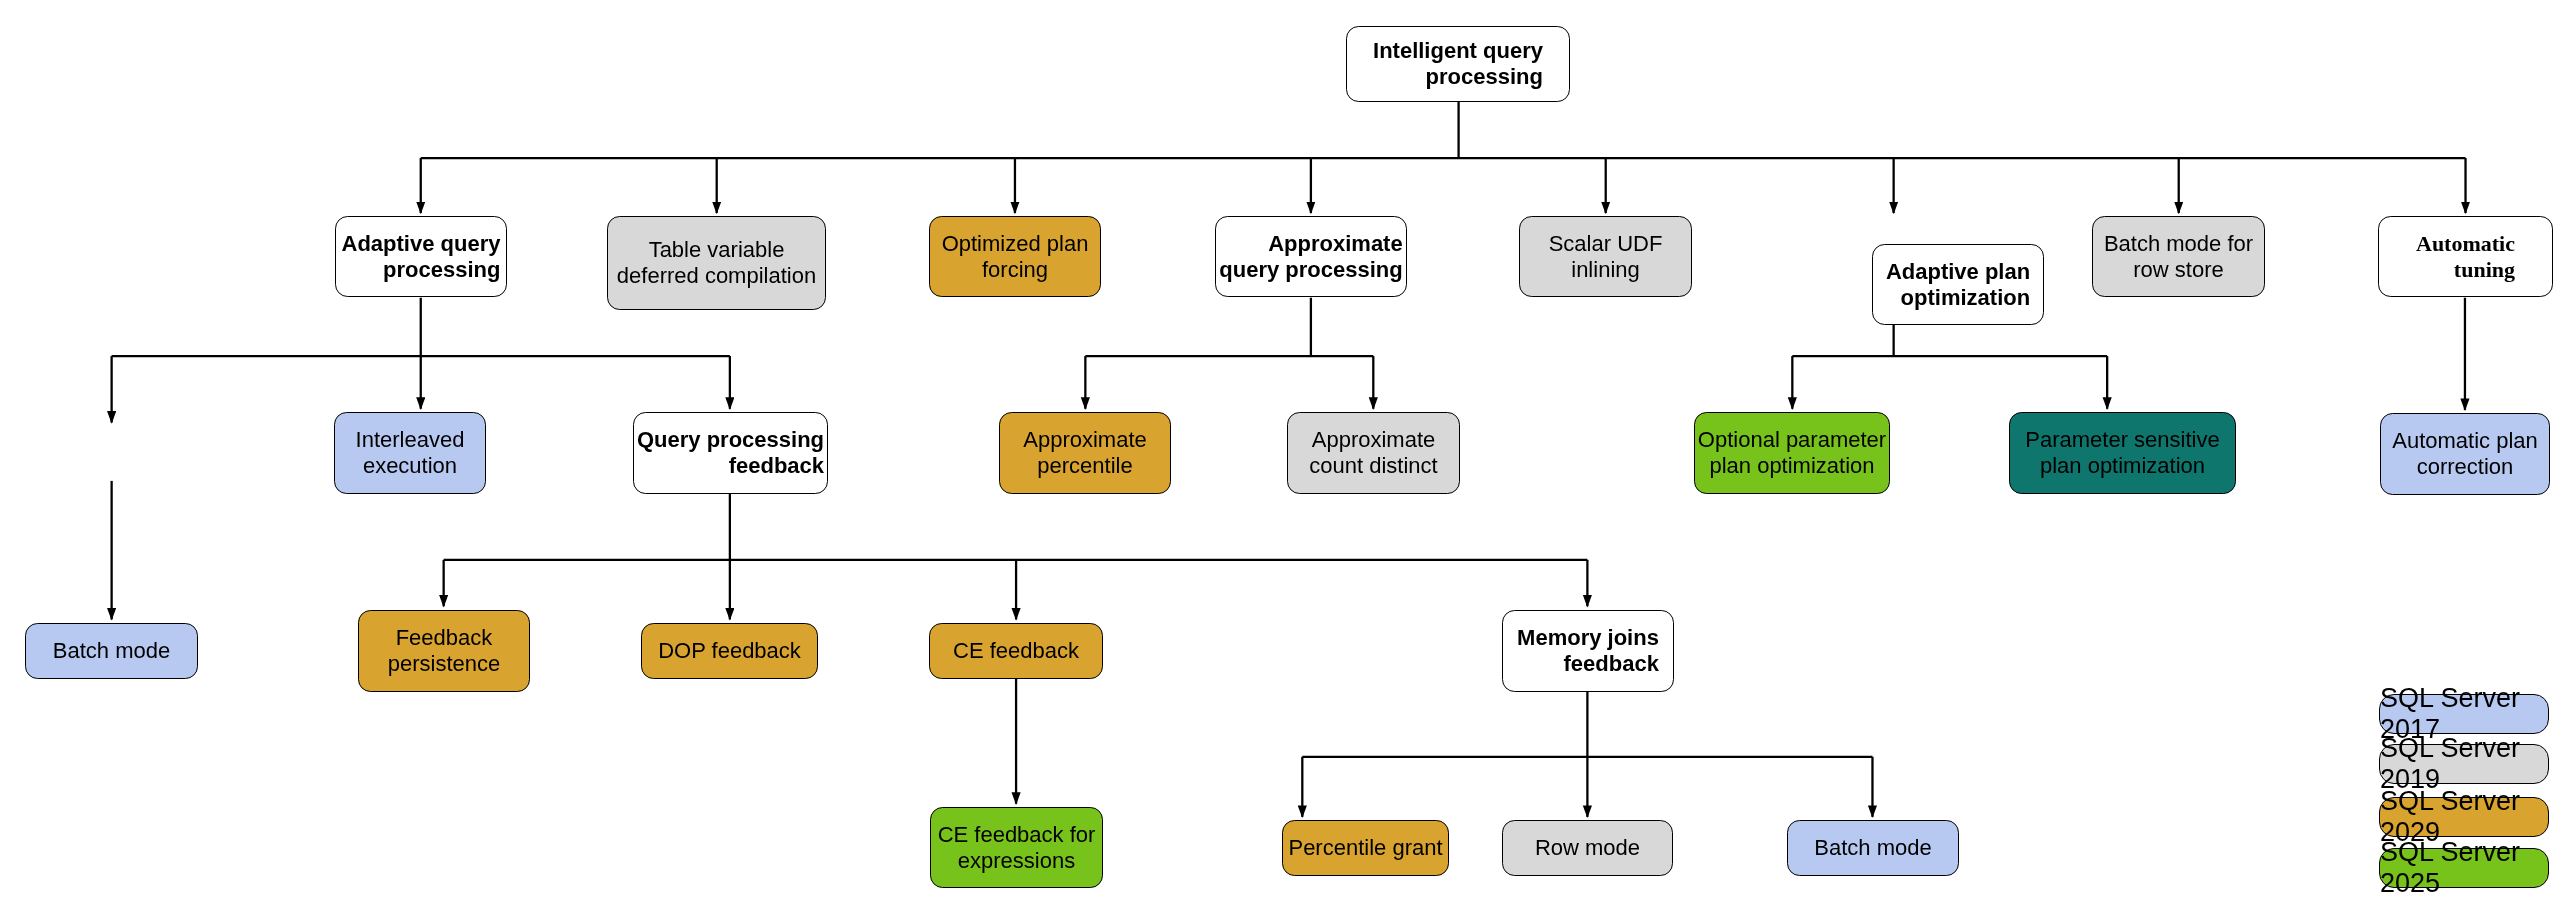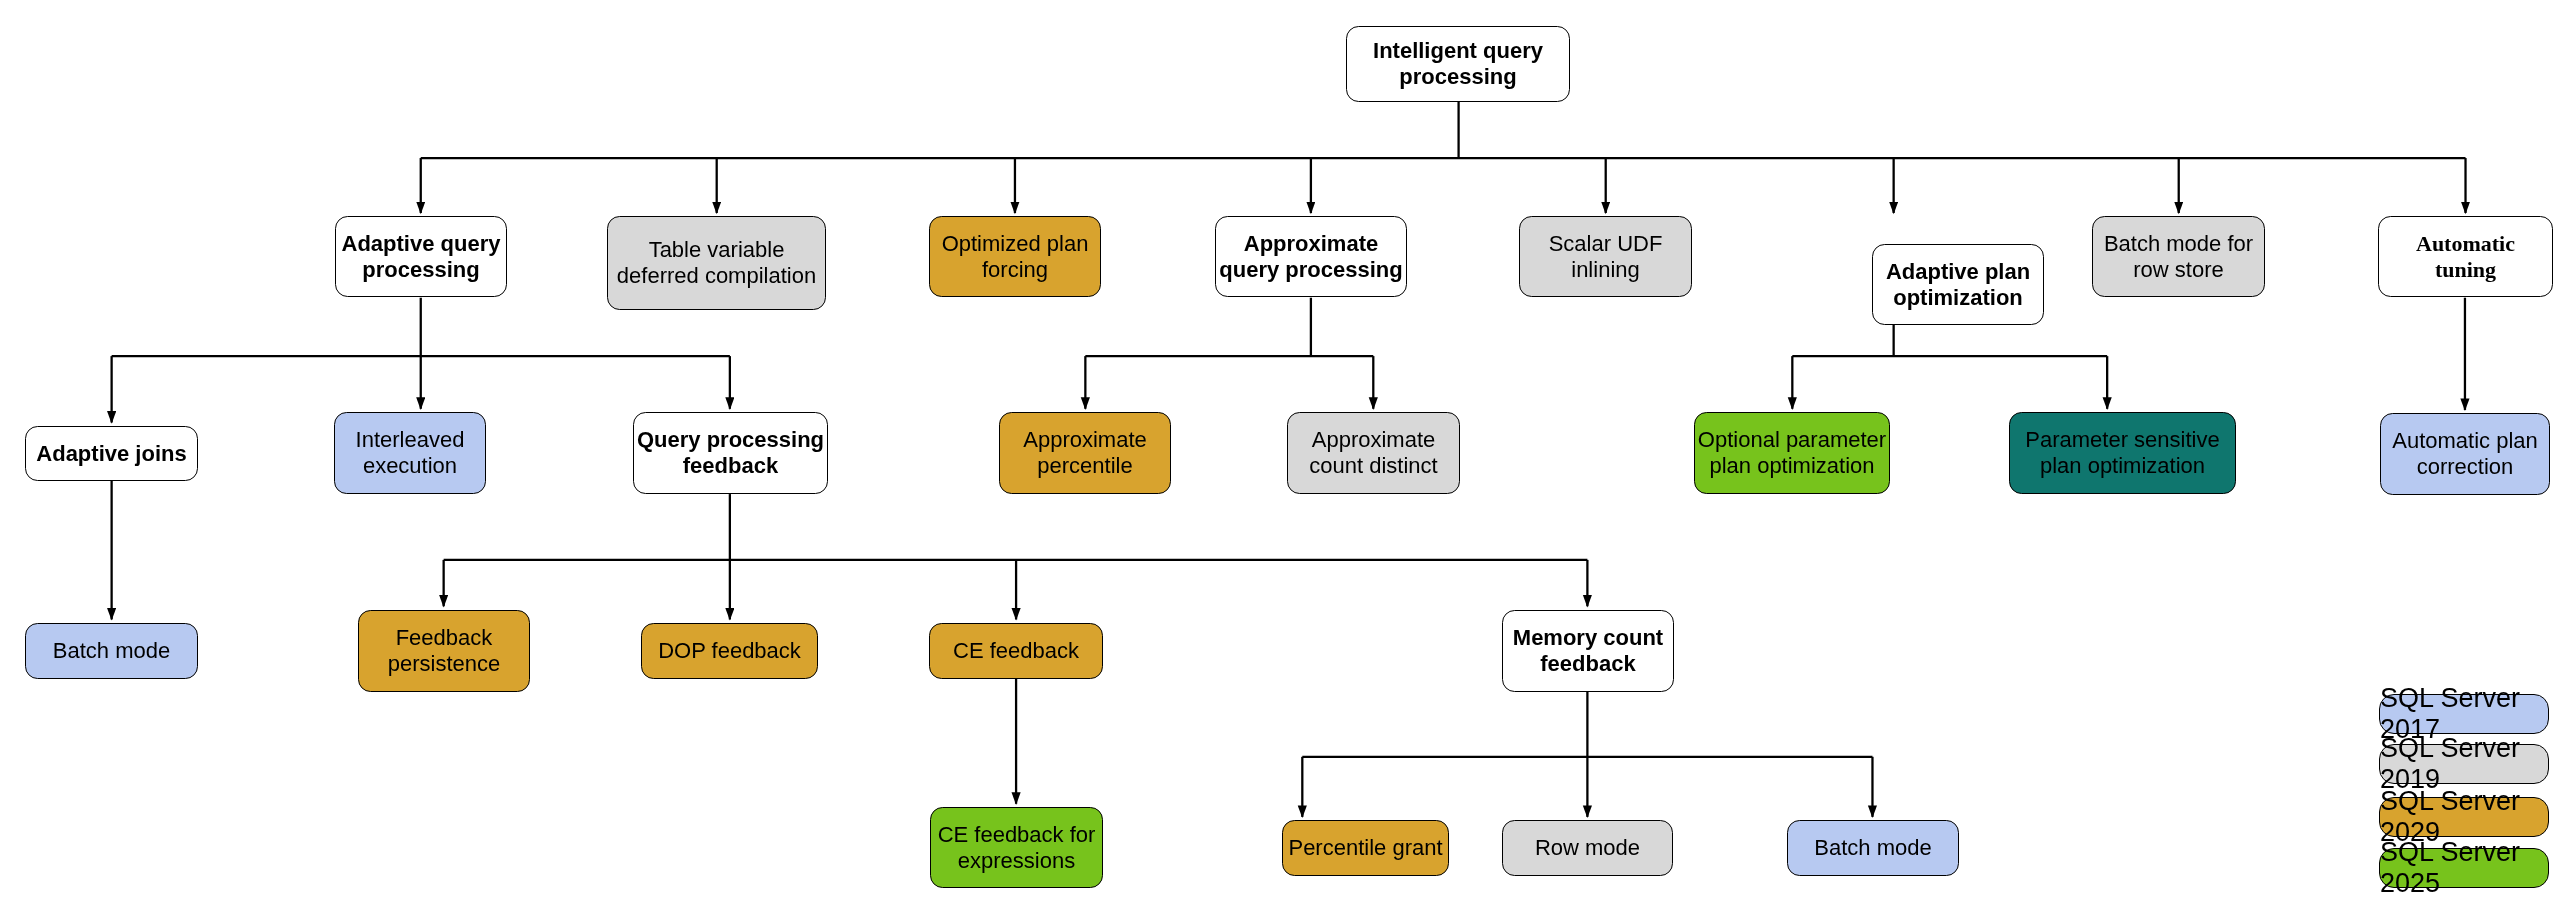--- a/index.html
+++ b/index.html
@@ -16,21 +16,21 @@
     box-sizing:border-box;
     border:1.7px solid #000000;
     border-radius:12.6px;
     display:flex;align-items:center;justify-content:center;
     text-align:center;
     font-size:22px;line-height:26px;
     color:#000000;
     white-space:pre-line;
     background:#ffffff;
   }
-  .bold{font-weight:bold;}
+  .bold{font-weight:bold;text-align:right;}
   .legend-pill{
     position:absolute;
     box-sizing:border-box;
     border:1.7px solid #000000;
     border-radius:15px;
     display:flex;align-items:center;justify-content:center;
     font-size:27px;
     color:#000000;
     background:#ffffff;
   }
@@ -109,42 +109,41 @@
 query processing</div>
   <div class="node" style="left: 1519px; top: 216px; width: 173px; height: 81px; background: rgb(216, 216, 216);">Scalar UDF
 inlining</div>
   <div class="node bold" style="left: 1872px; top: 216px; width: 172px; height: 81px; background: rgb(255, 255, 255); margin-top: 28px;">Adaptive plan
 optimization</div>
   <div class="node" style="left: 2092px; top: 216px; width: 173px; height: 81px; background: rgb(216, 216, 216);">Batch mode for
 row store</div>
   <div class="node bold" style="left: 2378px; top: 216px; width: 175px; height: 81px; background: rgb(255, 255, 255); font-family: Liberation Serif, serif;">Automatic
 tuning</div>
 
-  <div class="node bold" style="left: 25px; top: 426px; width: 173px; height: 55px; background: rgb(255, 255, 255);">Adaptive joins</div>
   <div class="node" style="left: 334px; top: 412px; width: 152px; height: 82px; background: rgb(183, 201, 241);">Interleaved
 execution</div>
   <div class="node bold" style="left: 633px; top: 412px; width: 195px; height: 82px; background: rgb(255, 255, 255);">Query processing
 feedback</div>
   <div class="node" style="left: 999px; top: 412px; width: 172px; height: 82px; background: rgb(216, 163, 46);">Approximate
 percentile</div>
   <div class="node" style="left: 1287px; top: 412px; width: 173px; height: 82px; background: rgb(216, 216, 216);">Approximate
 count distinct</div>
   <div class="node" style="left: 1694px; top: 412px; width: 196px; height: 82px; background: rgb(119, 195, 28);">Optional parameter
 plan optimization</div>
   <div class="node" style="left: 2009px; top: 412px; width: 227px; height: 82px; background: #0f766e;">Parameter sensitive
 plan optimization</div>
   <div class="node" style="left: 2380px; top: 413px; width: 170px; height: 82px; background: rgb(183, 201, 241);">Automatic plan
 correction</div>
 
   <div class="node" style="left: 25px; top: 623px; width: 173px; height: 56px; background: rgb(183, 201, 241);">Batch mode</div>
   <div class="node" style="left: 358px; top: 610px; width: 172px; height: 82px; background: rgb(216, 163, 46);">Feedback
 persistence</div>
   <div class="node" style="left: 641px; top: 623px; width: 177px; height: 56px; background: rgb(216, 163, 46);">DOP feedback</div>
   <div class="node" style="left: 929px; top: 623px; width: 174px; height: 56px; background: rgb(216, 163, 46);">CE feedback</div>
-  <div class="node bold" style="left: 1502px; top: 610px; width: 172px; height: 82px; background: rgb(255, 255, 255);">Memory count
+  <div class="node bold" style="left: 1502px; top: 610px; width: 172px; height: 82px; background: rgb(255, 255, 255);">Memory joins
 feedback</div>
 
   <div class="node" style="left: 930px; top: 807px; width: 173px; height: 81px; background: rgb(119, 195, 28);">CE feedback for
 expressions</div>
   <div class="node" style="left: 1282px; top: 820px; width: 167px; height: 56px; background: rgb(216, 163, 46);">Percentile grant</div>
   <div class="node" style="left: 1502px; top: 820px; width: 171px; height: 56px; background: rgb(216, 216, 216);">Row mode</div>
   <div class="node" style="left: 1787px; top: 820px; width: 172px; height: 56px; background: rgb(183, 201, 241);">Batch mode</div>
 
   <div>
     <div class="legend-pill" style="left: 2379px; top: 694px; width: 170px; height: 40px; background: rgb(183, 201, 241);">SQL Server 2017</div>

